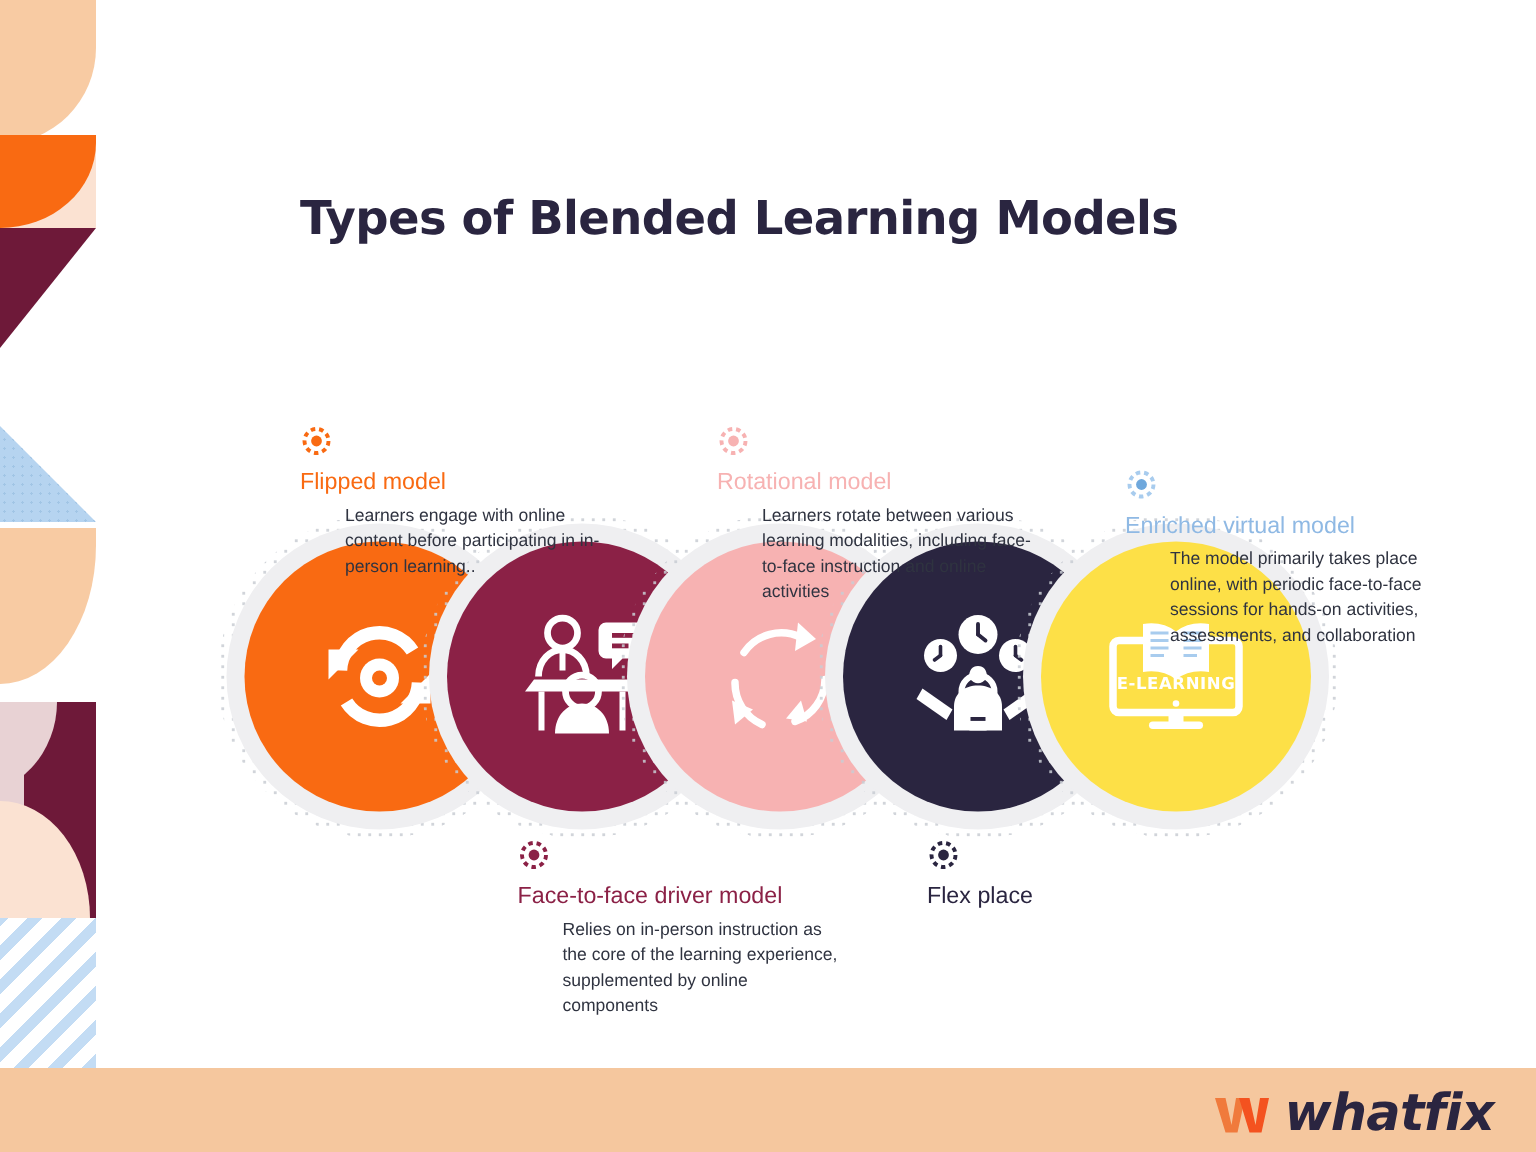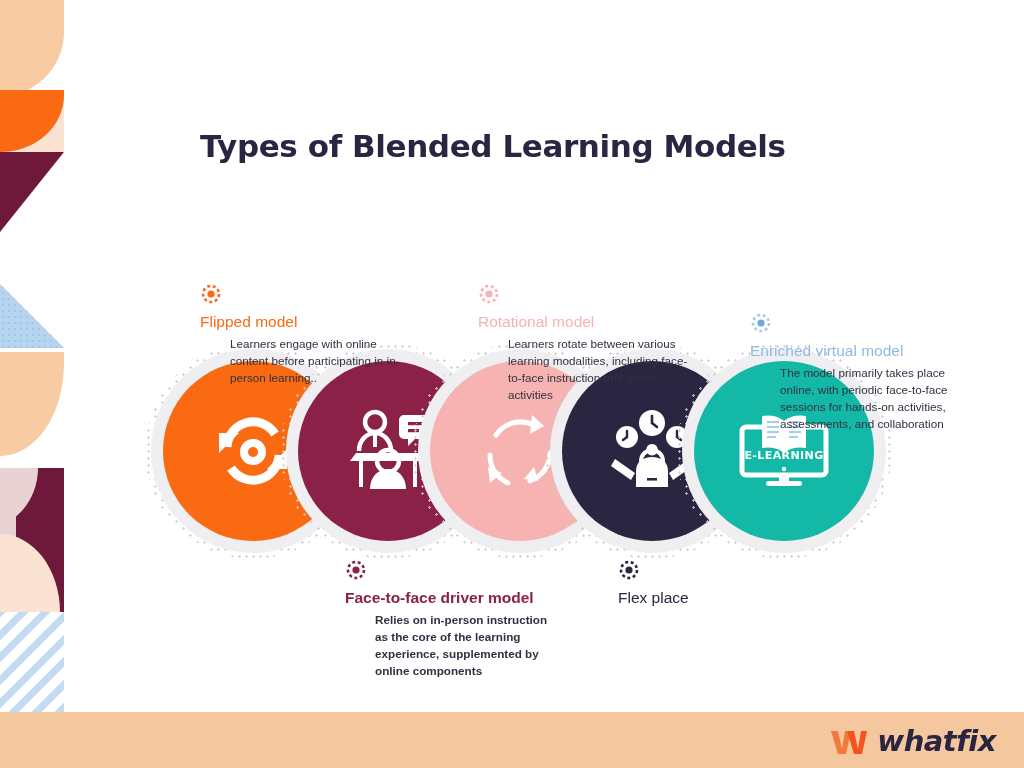--- a/index.html
+++ b/index.html
@@ -62,21 +62,21 @@
     background: #F5C79E;
   }
   .logo {
     position: absolute;
     right: 28px; top: 725px;
     display: flex; align-items: center; gap: 2px;
   }
   .logo-mark { display: block; }
   .logo-text {
     font-family: "DejaVu Sans", sans-serif;
-    font-size: 29px; font-weight: 700; font-style: italic;
+    font-size: 34px; font-weight: 700; font-style: italic;
     color: #2A2540; letter-spacing: -0.5px; line-height: 1;
   }
 
   
   .title {
     position: absolute;
     left: 200px; top: 128px;
     font-family: "DejaVu Sans", sans-serif;
     font-size: 31px;
     font-weight: 700;
@@ -237,21 +237,21 @@
         <rect x="39" y="70" width="14" height="12" rx="2" fill="#fff"></rect>
         <rect x="43" y="66" width="6" height="5" rx="1.5" fill="#fff"></rect>
         <rect x="41" y="73" width="10" height="2.6" fill="#2A2540"></rect>
       </svg>
     </div>
   </div>
 
   <div class="node" style="left:694px; top:361px;">
     <div class="halo"></div>
     <div class="ring"></div>
-    <div class="disc" style="background:#14b8a6;">
+    <div class="disc" style="background:#fde047;">
       <svg width="96" height="92" viewBox="0 0 96 92">
         <path d="M10 22 h76 a4 4 0 0 1 4 4 v40 a4 4 0 0 1 -4 4 h-76 a4 4 0 0 1 -4 -4 v-40 a4 4 0 0 1 4 -4 z" fill="none" stroke="#ffffff" stroke-width="5"></path>
         <circle cx="48" cy="64" r="2.2" fill="#ffffff"></circle>
         <rect x="30" y="76" width="36" height="5" rx="2.5" fill="#ffffff"></rect>
         <rect x="43" y="70" width="10" height="7" fill="#ffffff"></rect>
         <path d="M48 16 q-9 -7 -22 -5 v32 q13 -2 22 5 z" fill="#ffffff"></path>
         <path d="M48 16 q9 -7 22 -5 v32 q-13 -2 -22 5 z" fill="#ffffff"></path>
         <g stroke="#A8CCEE" stroke-width="2.1">
           <path d="M31 17 h12"></path>
             <path d="M31 22 h12"></path>
@@ -294,21 +294,21 @@
   <div class="label-head">
     <svg class="bullet" width="22" height="22" viewBox="0 0 22 22">
       <circle cx="11" cy="11" r="8" fill="none" stroke="#A8CCEE" stroke-width="2.6" stroke-dasharray="3 2.6"></circle>
       <circle cx="11" cy="11" r="3.6" fill="#6FA8DC"></circle>
     </svg>
     <div class="label-title" style="color:#8FB9E4;">Enriched virtual model</div>
   </div>
   <div class="label-desc">The model primarily takes place online, with periodic face-to-face sessions for hands-on activities, assessments, and collaboration</div>
 </div>
 
-<div class="label" style="left:345px; top:558px; width:216px;font-weight:bold;">
+<div class="label" style="left:345px; top:558px; width:216px;">
   <div class="label-head">
     <svg class="bullet" width="22" height="22" viewBox="0 0 22 22">
       <circle cx="11" cy="11" r="8" fill="none" stroke="#8B2146" stroke-width="2.6" stroke-dasharray="3 2.6"></circle>
       <circle cx="11" cy="11" r="3.6" fill="#8B2146"></circle>
     </svg>
     <div class="label-title" style="color:#8B2146;">Face-to-face driver model</div>
   </div>
   <div class="label-desc">Relies on in-person instruction as the core of the learning experience, supplemented by online components</div>
 </div>
 

